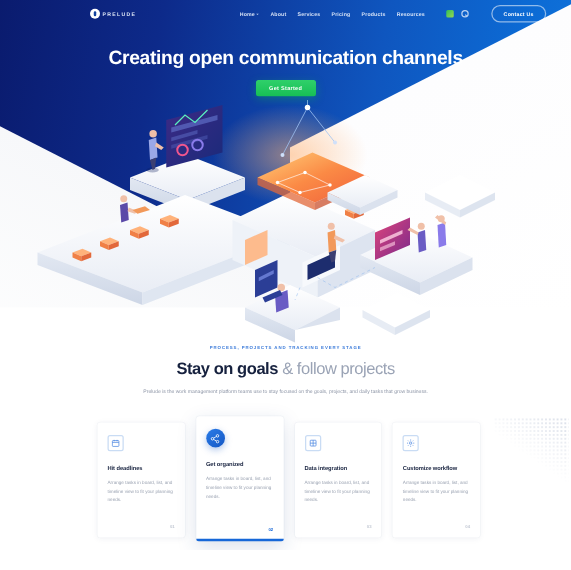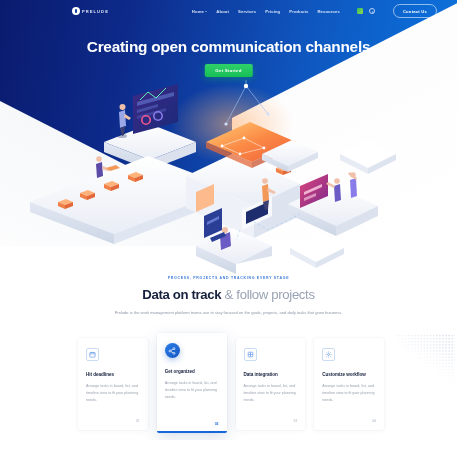--- a/index.html
+++ b/index.html
@@ -360,21 +360,21 @@
 
       <a class="contact-btn">Contact Us</a>
     </div>
   </nav>
 
   <h1 class="hero-title">Creating open communication channels</h1>
   <a class="hero-cta">Get Started</a>
 
   <div class="section">
     <div class="eyebrow">PROCESS, PROJECTS AND TRACKING EVERY STAGE</div>
-    <h2 class="sec-title"><b>Data on track</b><span> &amp; follow projects</span></h2>
+    <h2 class="sec-title"><b>Stay on goals</b><span> &amp; follow projects</span></h2>
     <p class="sec-sub">Prelude is the work management platform teams use to stay focused on the goals, projects, and daily tasks that grow business.</p>
   </div>
 
   <div class="dots"></div>
 
   <div class="cards">
 
     <div class="card">
       <div class="card-ic plain">
         <svg viewBox="0 0 24 24" fill="none" stroke="#4a86e0" stroke-width="2">

